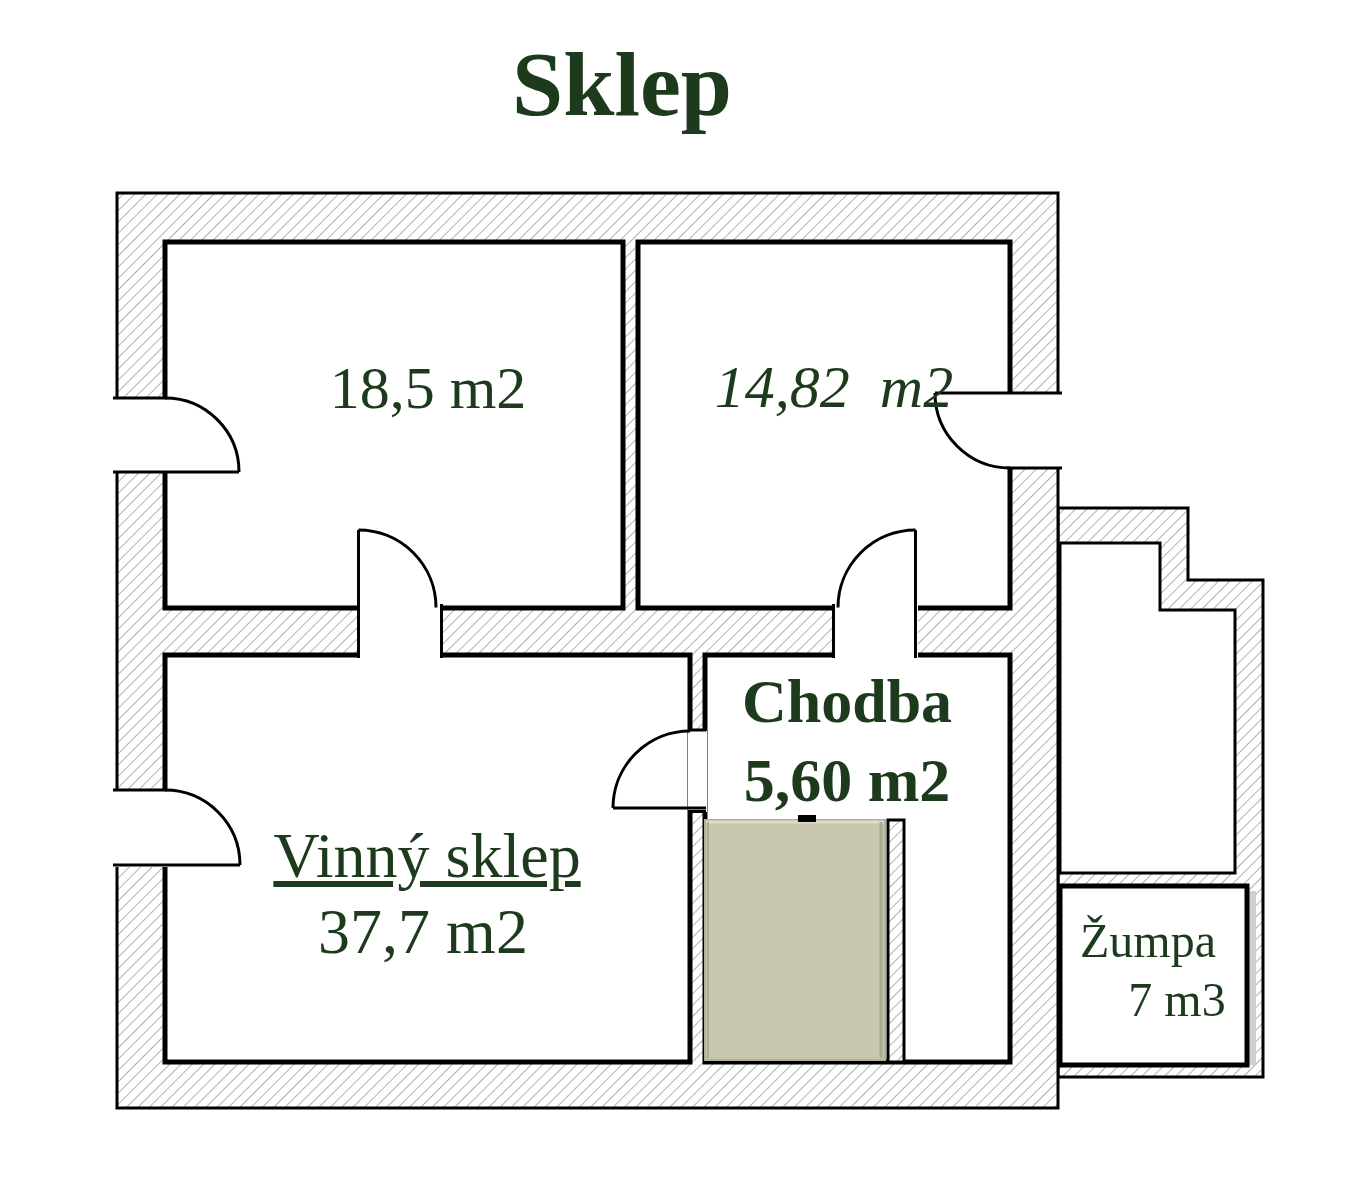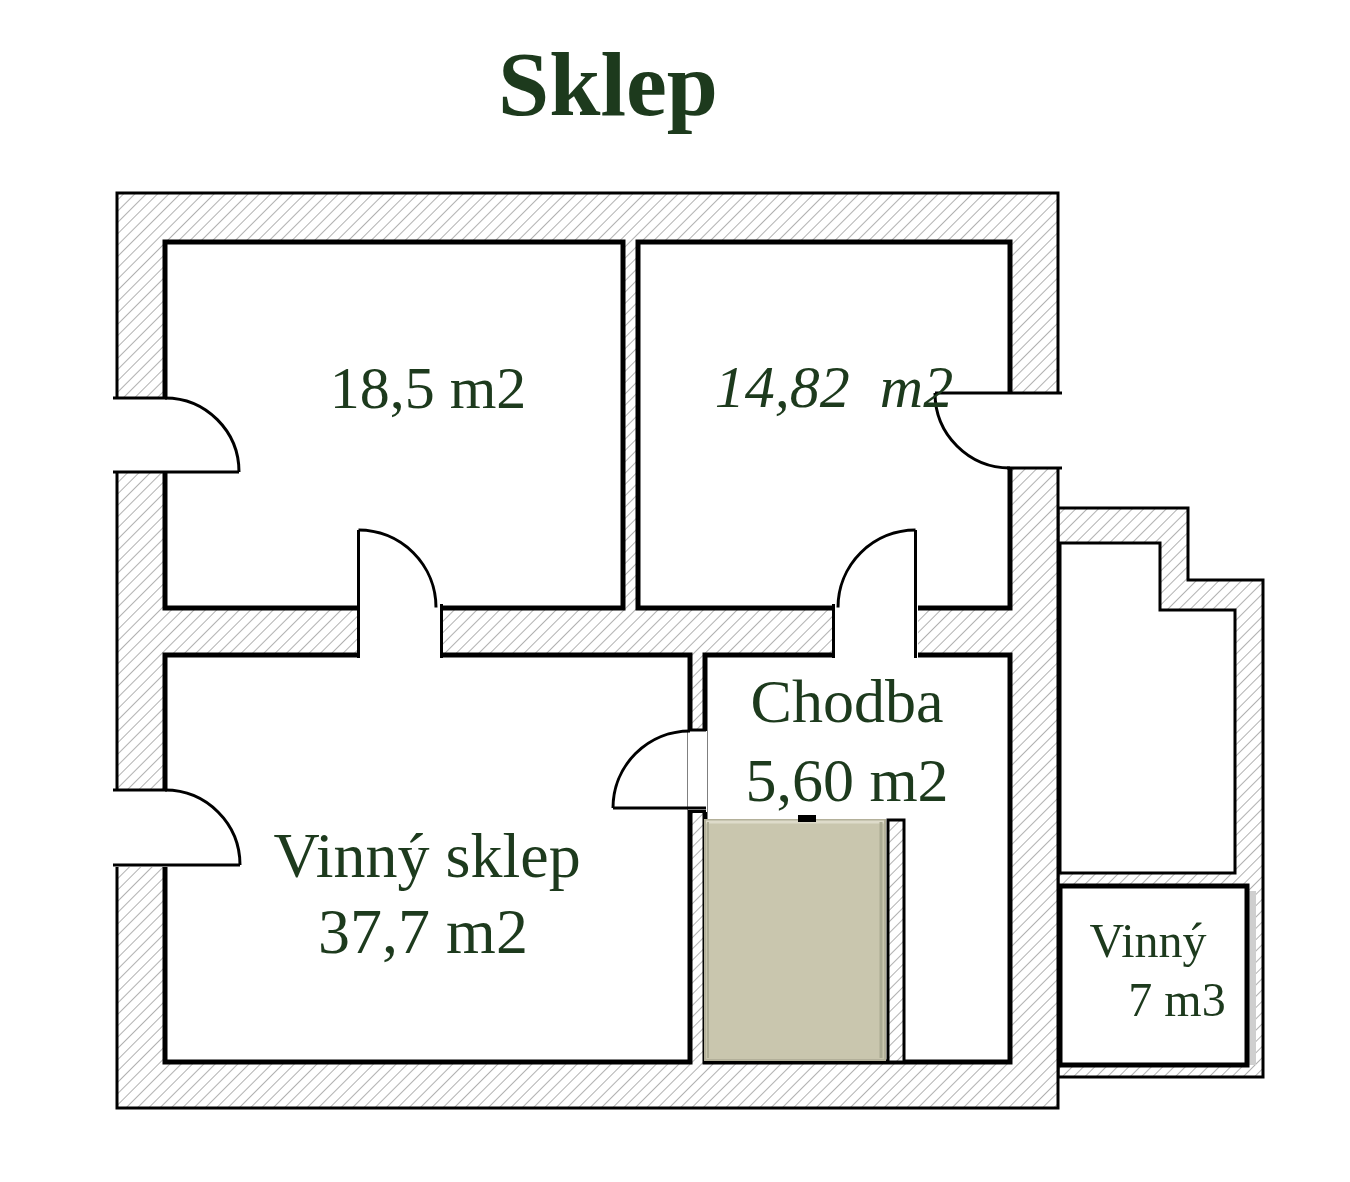--- a/index.html
+++ b/index.html
@@ -4,21 +4,21 @@
 <style>
   html,body{margin:0;padding:0;background:#ffffff;}
   body{width:1350px;height:1182px;position:relative;overflow:hidden;
        font-family:"Liberation Serif", serif;}
   #plan-svg{position:absolute;left:0;top:0;}
   .lbl{position:absolute;transform:translate(-50%,-50%);color:#1d3a1d;
        white-space:pre;line-height:1;text-align:center;}
   .title{font-size:92px;font-weight:bold;}
   .room-big{font-size:60px;}
   .room-vinny{font-size:64px;}
-  .room-chodba{font-size:62px;}
+  .room-chodba{font-size:62px;font-weight:bold;}
   .room-zumpa{font-size:48px;}
 </style>
 </head>
 <body>
 
 <svg id="plan-svg" width="1350" height="1182" viewBox="0 0 1350 1182">
   <defs>
     <pattern id="hatch" patternUnits="userSpaceOnUse" width="8" height="8" patternTransform="rotate(45)">
       <rect width="8" height="8" fill="#ffffff"></rect>
       <line x1="0" y1="0" x2="0" y2="8" stroke="#636363" stroke-width="1"></line>
@@ -84,26 +84,26 @@
       <path d="M 935,393 A 75,75 0 0 0 1010,468"></path>
       <line x1="935" y1="393" x2="1062" y2="393"></line>
     </g>
     <g>
       <path d="M 613,808 A 77,77 0 0 1 690,731"></path>
       <line x1="613" y1="808" x2="706" y2="808"></line>
     </g>
   </g>
 </svg>
 
-<div class="lbl title" style="left:608px;top:84px;">Sklep</div>
+<div class="lbl title" style="left:622px;top:84px;">Sklep</div>
 
 <div class="lbl room-big" style="left:428px;top:388px;">18,5 m2</div>
 
 <div class="lbl room-big" style="left:834px;top:387px;font-style:italic;">14,82  m2</div>
 
-<div class="lbl room-vinny" style="left:427px;top:856px;">Vinný sklep</div>
+<div class="lbl room-vinny" style="left:427px;top:856px;text-decoration:underline;">Vinný sklep</div>
 <div class="lbl room-vinny" style="left:423px;top:932px;">37,7 m2</div>
 
 <div class="lbl room-chodba" style="left:847px;top:701px;">Chodba</div>
 <div class="lbl room-chodba" style="left:847px;top:780px;">5,60 m2</div>
 
-<div class="lbl room-zumpa" style="left:1148px;top:941px;">Vinný</div>
+<div class="lbl room-zumpa" style="left:1148px;top:941px;">Žumpa</div>
 <div class="lbl room-zumpa" style="left:1177px;top:1000px;">7 m3</div>
 
 </body></html>

